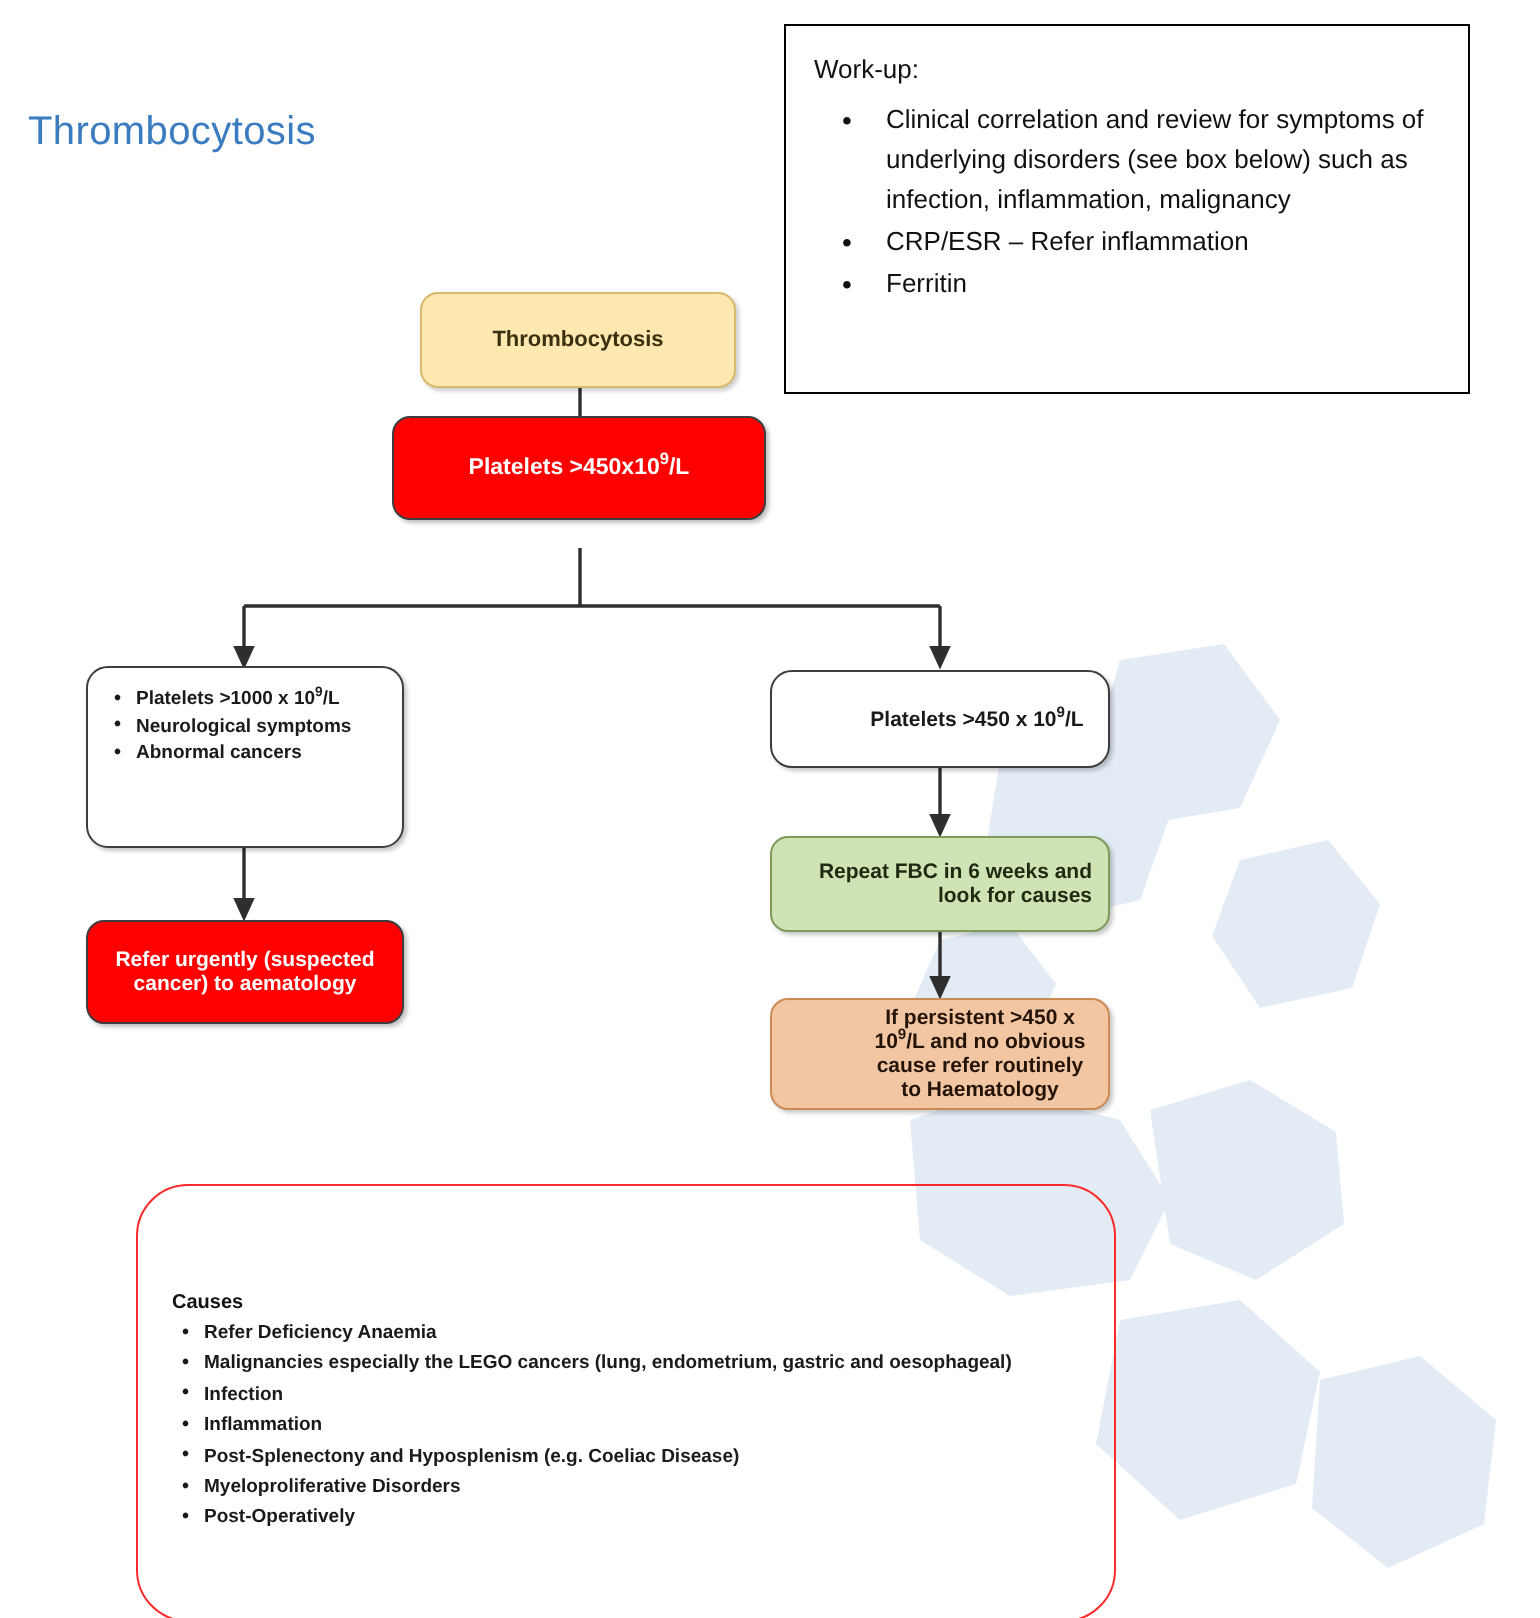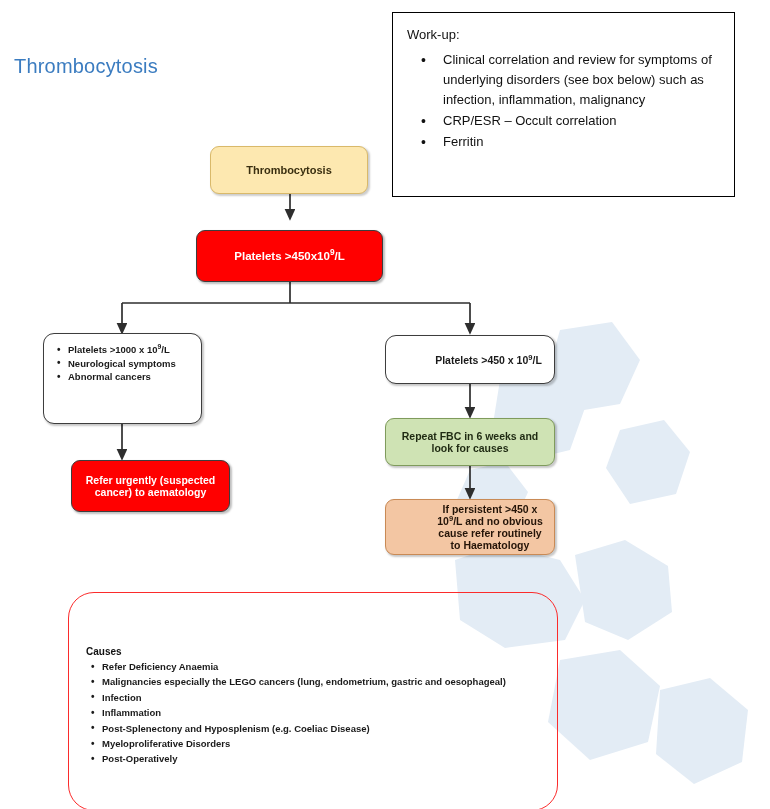--- a/index.html
+++ b/index.html
@@ -119,20 +119,21 @@
     box-shadow: 1.5px 1.5px 2px rgba(0,0,0,0.22);
   }
   .n-green {
     background: #cfe3b4;
     border: 1.2px solid #7f9b5c;
     border-radius: 9px;
     color: #1f2a12;
     font-size: 10.5px;
     font-weight: bold;
     box-shadow: 1.5px 1.5px 2px rgba(0,0,0,0.22);
+    text-align: right;
   }
   .n-peach {
     background: #f3c6a3;
     border: 1.2px solid #c98a55;
     border-radius: 9px;
     color: #241408;
     font-size: 10.5px;
     font-weight: bold;
     box-shadow: 1.5px 1.5px 2px rgba(0,0,0,0.22);
     padding-left: 40px;
@@ -235,21 +236,21 @@
     <path d="M620,430 L664,420 L690,452 L676,494 L630,504 L606,468 Z"></path>
   </g>
 </svg>
 
 <div id="page-title">Thrombocytosis</div>
 
 <div id="workup-box">
   <div class="wu-title">Work-up:</div>
   <ul>
     <li>Clinical correlation and review for symptoms of underlying disorders (see box below) such as infection, inflammation, malignancy</li>
-    <li>CRP/ESR – Occult correlation</li>
+    <li>CRP/ESR – Refer inflammation</li>
     <li>Ferritin</li>
   </ul>
 </div>
 
 <svg class="connectors" viewBox="0 0 770 809" xmlns="http://www.w3.org/2000/svg">
   <defs>
     <marker id="arrow" markerWidth="8" markerHeight="8" refX="4.2" refY="3.2" orient="auto" markerUnits="strokeWidth">
       <path d="M0,0 L7,3.2 L0,6.4 Z" fill="#2e2e2e"></path>
     </marker>
   </defs>
@@ -267,33 +268,33 @@
     <line x1="470" y1="374" x2="470" y2="414" marker-end="url(#arrow)"></line>
 
     <line x1="470" y1="466" x2="470" y2="495" marker-end="url(#arrow)"></line>
   </g>
 </svg>
 
 <div class="node n-yellow" style="left:210px; top:146px; width:158px; height:48px;">
   <span class="node-text">Thrombocytosis</span>
 </div>
 
-<div class="node n-red" style="left:196px; top:230px; width:187px; height:52px;">
+<div class="node n-red" style="left:196px; top:208px; width:187px; height:52px;">
   <span class="node-text">Platelets &gt;450x10<sup>9</sup>/L</span>
 </div>
 
 <div class="node n-white n-list" style="left:43px; top:333px; width:159px; height:91px;">
   <ul>
     <li>Platelets &gt;1000 x 10<sup>9</sup>/L</li>
     <li>Neurological symptoms</li>
     <li>Abnormal cancers</li>
   </ul>
 </div>
 
-<div class="node n-red" style="left:43px; top:460px; width:159px; height:52px; font-size:10.5px;margin-left:28px;">
+<div class="node n-red" style="left:43px; top:460px; width:159px; height:52px; font-size:10.5px;">
   <span class="node-text">Refer urgently (suspected cancer) to aematology</span>
 </div>
 
 <div class="node n-white" style="left:385px; top:335px; width:170px; height:49px;padding-left:37px;">
   <span class="node-text">Platelets &gt;450 x 10<sup>9</sup>/L</span>
 </div>
 
 <div class="node n-green" style="left:385px; top:418px; width:170px; height:48px;">
   <span class="node-text">Repeat FBC in 6 weeks and look for causes</span>
 </div>

